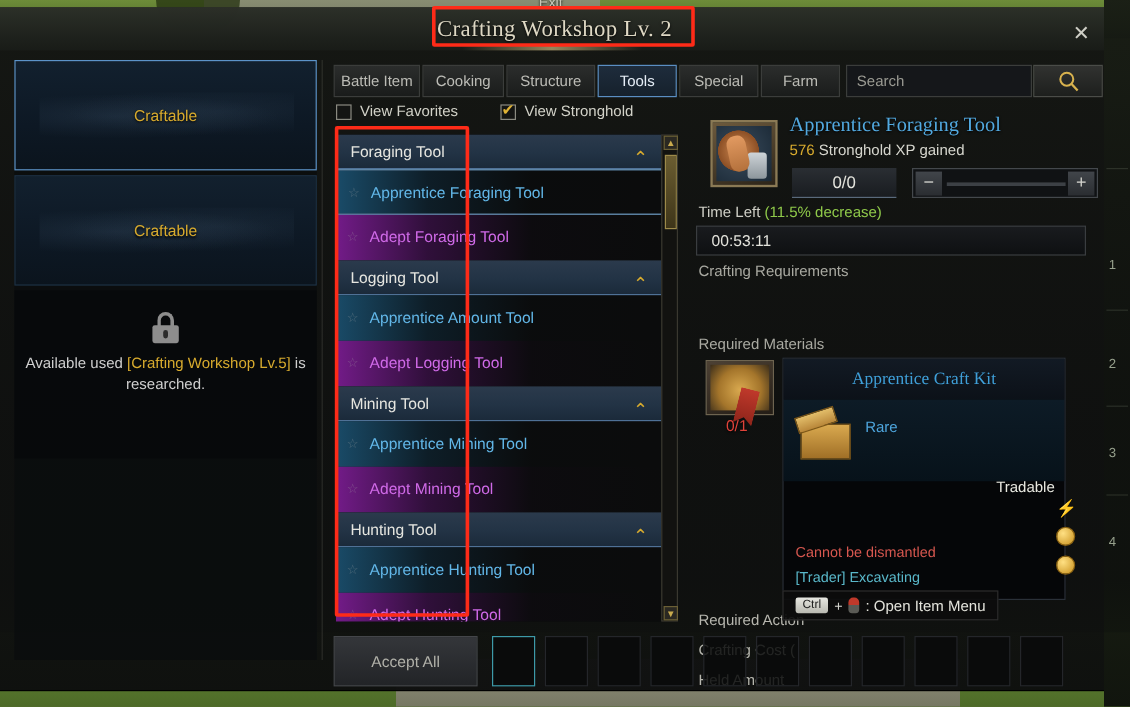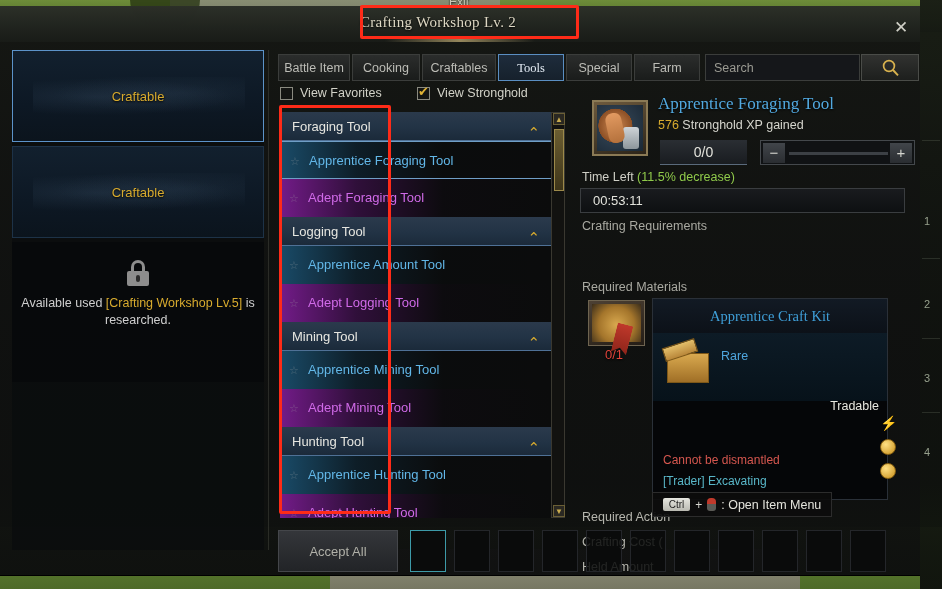--- a/index.html
+++ b/index.html
@@ -50,23 +50,23 @@
     background: linear-gradient(180deg, rgba(28,30,28,.93) 0%, rgba(18,19,18,.96) 6%, rgba(13,14,14,.97) 100%);
     border-bottom: 1px solid #000;
     z-index: 10;
   }
   #title-strip {
     position: absolute; left: 0; top: 0; width: 920px; height: 36px;
     background: linear-gradient(180deg, rgba(46,50,42,.85), rgba(25,28,24,.9));
   }
   #window-title {
     position: absolute; left: 360px; top: 8px; width: 200px;
-    text-align: left;
+    text-align: right;
     font-family: "Liberation Serif", serif;
-    font-size: 15px; color: #ded8c4; letter-spacing: .3px;
+    font-size: 19px; color: #ded8c4; letter-spacing: .3px;
     text-shadow: 0 1px 2px #000;
   }
   #title-flourish {
     position: absolute; left: 385px; top: 31px; width: 150px; height: 5px;
     background: linear-gradient(90deg, rgba(160,140,90,0) 0%, rgba(190,170,115,.75) 50%, rgba(160,140,90,0) 100%);
   }
   #close-btn {
     position: absolute; right: 8px; top: 12px; width: 22px; height: 22px;
     color: #cfcfc6; font-size: 17px; text-align: center; line-height: 20px;
     cursor: pointer;
@@ -135,21 +135,20 @@
   .tab {
     position: absolute; top: 0; height: 27px; line-height: 26px;
     text-align: center; font-size: 12.5px; color: #bcbcb6;
     background: linear-gradient(180deg,#2b2d2c,#1a1c1b);
     border: 1px solid #3b3d3b; cursor: pointer;
   }
   .tab.active {
     color: #e5edf6;
     background: linear-gradient(180deg,#1e2c3c,#16212c);
     border: 1px solid #5a8ec2;
-    font-family: Liberation Serif, serif;
   }
   #search-box {
     position: absolute; left: 427px; top: 0; width: 155px; height: 27px;
     background: #15171a; border: 1px solid #3b3d3b;
   }
   #search-input {
     width: 100%; height: 100%; background: transparent; border: 0; outline: none;
     color: #cfcfc6; font-size: 12.5px; padding: 0 8px;
     font-family: "Liberation Sans", sans-serif;
   }
@@ -432,21 +431,21 @@
         <span>Available used </span><span class="gold">[Crafting Workshop Lv.5]</span><span> is researched.</span>
       </div>
     </div>
   </div>
 
   <div id="v-divider"></div>
 
   <div id="tabbar">
     <div class="tab" style="left:0;width:72px">Battle Item</div>
     <div class="tab" style="left:74px;width:68px">Cooking</div>
-    <div class="tab" style="left:144px;width:74px">Craftables</div>
+    <div class="tab" style="left:144px;width:74px">Structure</div>
     <div class="tab active" style="left:220px;width:66px">Tools</div>
     <div class="tab" style="left:288px;width:66px">Special</div>
     <div class="tab" style="left:356px;width:66px">Farm</div>
 
     <div id="search-box">
       <input id="search-input" placeholder="Search" style="">
     </div>
     <div id="search-btn">
       <svg width="19" height="19" viewBox="0 0 19 19">
         <circle cx="8" cy="8" r="5.4" fill="none" stroke="#d8b24e" stroke-width="1.7"></circle>

